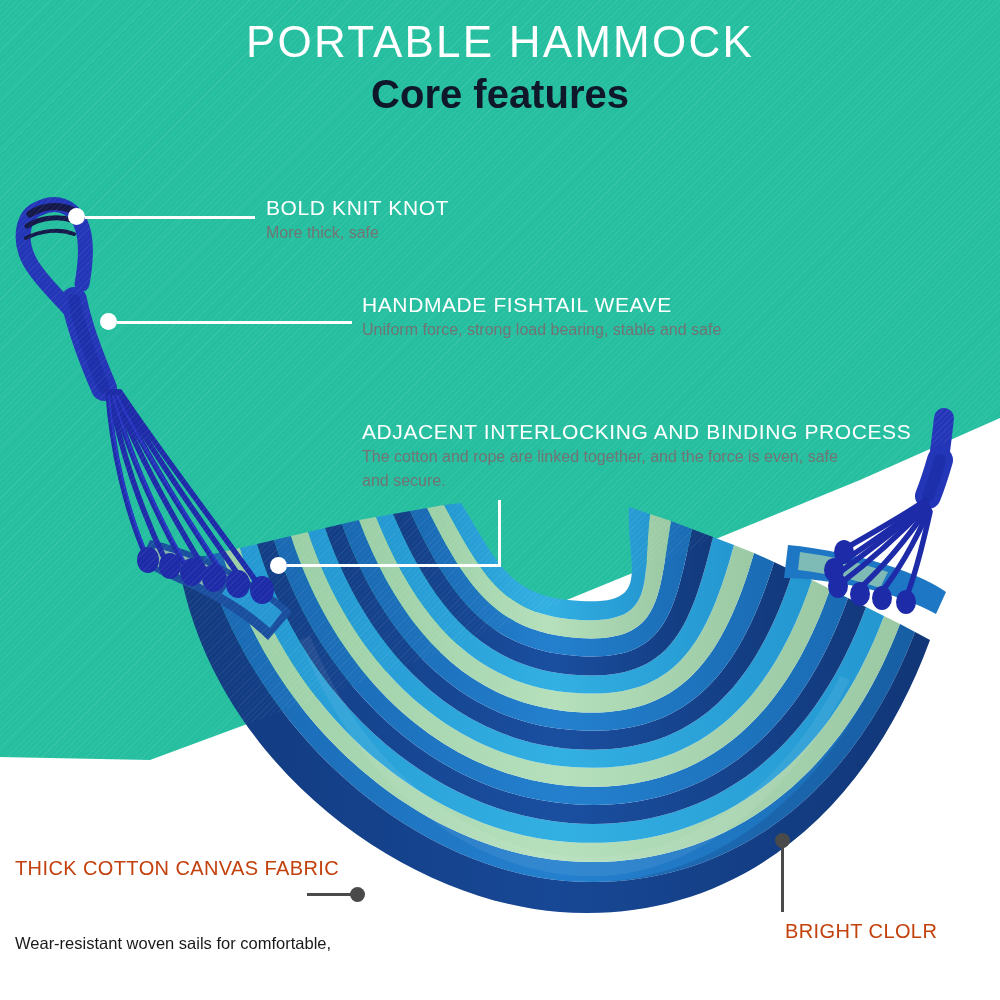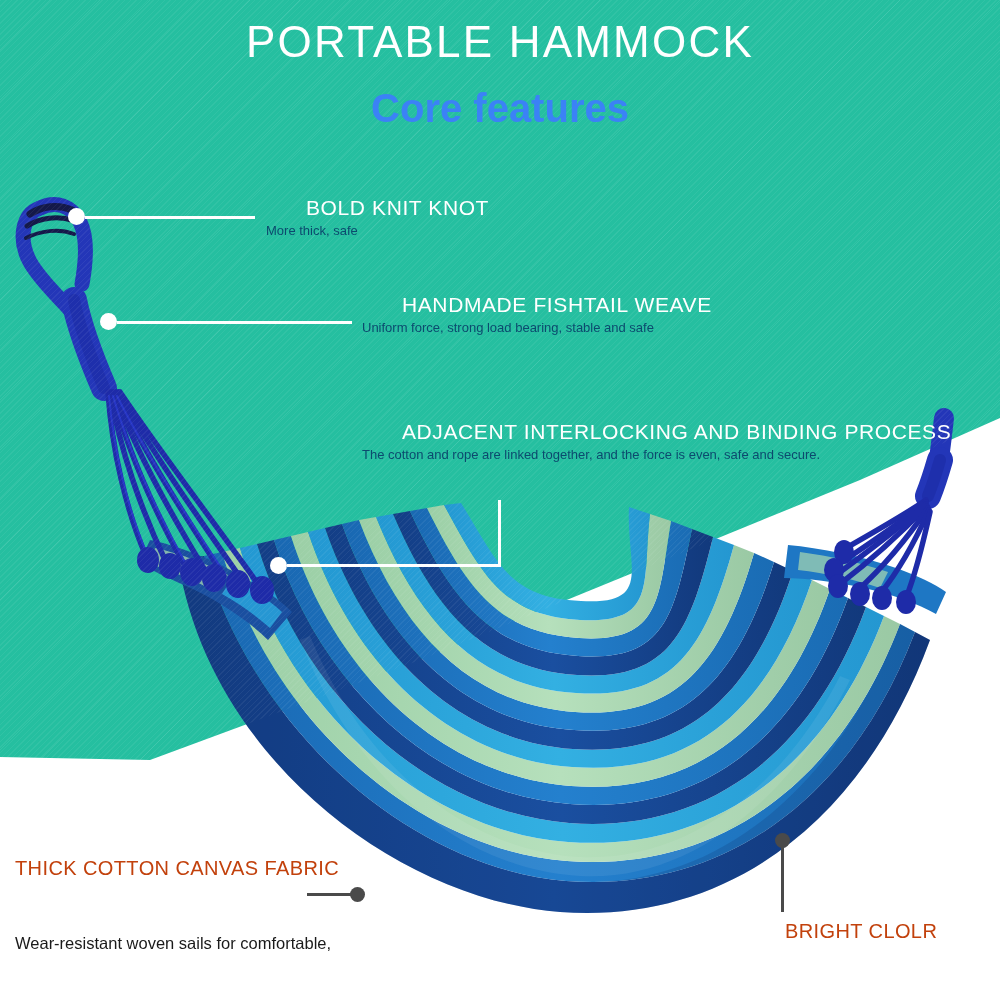--- a/index.html
+++ b/index.html
@@ -20,32 +20,32 @@
     pointer-events:none;
   }
 
   
   .title-wrap{position:absolute;left:0;top:18px;width:1000px;text-align:center;}
   .title-main{
     color:#ffffff;font-size:44px;letter-spacing:2.2px;font-weight:400;
     line-height:1.1;white-space:nowrap;
   }
   .title-sub{
-    color:#3b82f6;font-size:40px;font-weight:700;line-height:1.15;
-    margin-top:19px;white-space:nowrap;
+    color:#0f172a;font-size:40px;font-weight:700;line-height:1.15;
+    margin-top:5px;white-space:nowrap;
   }
 
   
   .callout{position:absolute;}
   .callout .head{
     color:#ffffff;font-size:21px;letter-spacing:.6px;font-weight:400;
-    white-space:nowrap;line-height:1.25;margin-left:40px;
+    white-space:nowrap;line-height:1.25;
   }
   .callout .body{
-    color:#0c4a6e;font-size:13px;font-weight:400;line-height:1.5;
+    color:#737373;font-size:16px;font-weight:400;line-height:1.5;
     white-space:nowrap;
   }
 
   #callout-knot{left:266px;top:195px;}
   #callout-weave{left:362px;top:292px;}
   #callout-interlock{left:362px;top:419px;}
   #callout-interlock .body{white-space:normal;width:500px;}
 
   
   .callout-dark .head{

